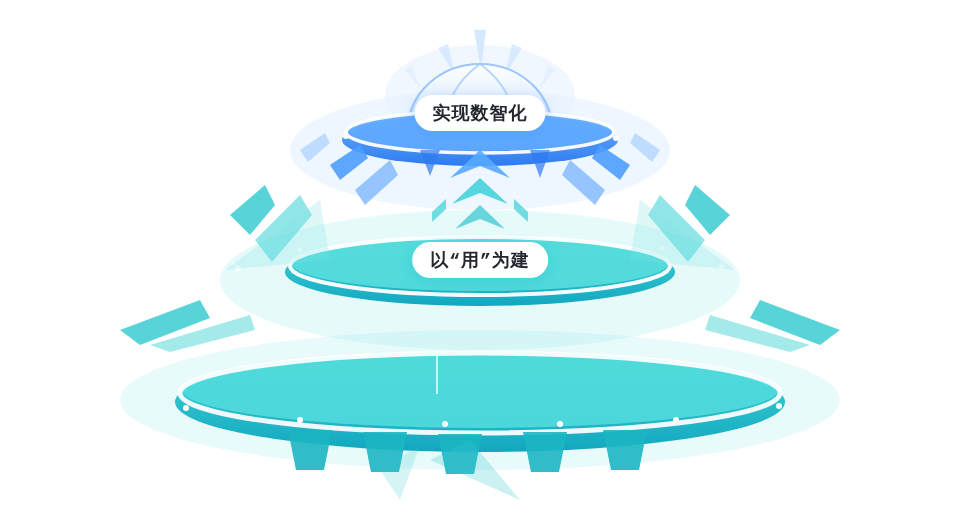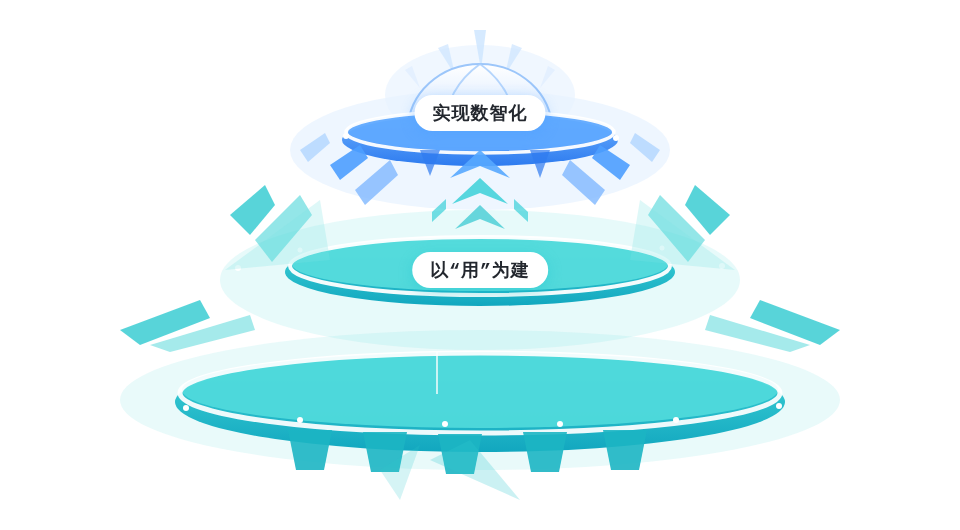--- a/index.html
+++ b/index.html
@@ -19,21 +19,21 @@
     border-radius:20px;
     padding:6px 18px;
     font-size:18px;
     font-weight:700;
     color:#23272e;
     white-space:nowrap;
     letter-spacing:1px;
     z-index:5;
   }
   .pill-top{top:95px;box-shadow:0 4px 14px rgba(77,159,255,.45);}
-  .pill-middle{top:252px;box-shadow:0 4px 14px rgba(32,197,207,.40);}
+  .pill-middle{top:242px;box-shadow:0 4px 14px rgba(32,197,207,.40);}
   .pill-bottom{top:361px;box-shadow:0 0 16px rgba(255,255,255,.95),0 4px 14px rgba(32,197,207,.35);}
 </style>
 </head>
 <body>
 
 <div class="canvas">
 
   <svg width="960" height="530" viewBox="0 0 960 530">
     <defs>
       <linearGradient id="tealGrad" x1="0" y1="0" x2="0" y2="1">

